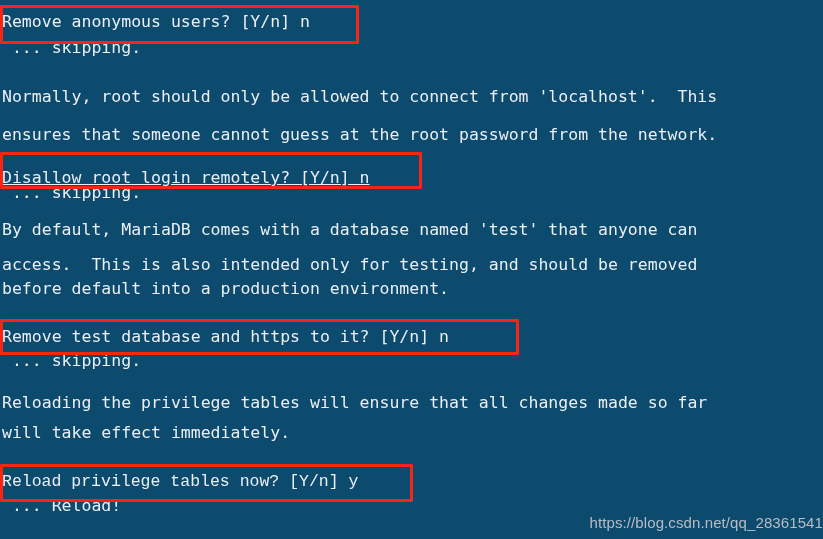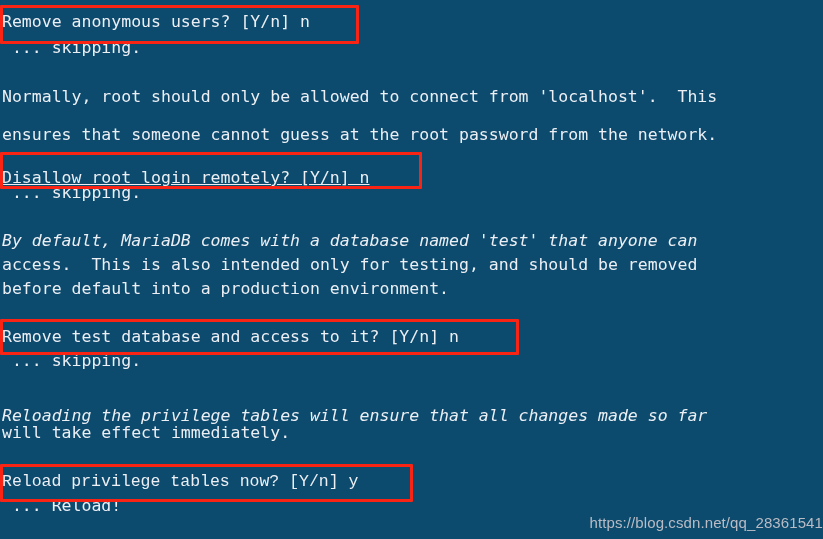--- a/index.html
+++ b/index.html
@@ -57,28 +57,28 @@
   <div id="lines-container">
       <div class="term-line" style="top: 10px;">Remove anonymous users? [Y/n] n</div>
       <div class="term-line" style="top: 36px;"> ... skipping.</div>
       <div class="term-line blank-line" style="top: 60px;"></div>
       <div class="term-line" style="top: 85px;">Normally, root should only be allowed to connect from 'localhost'.  This</div>
       <div class="term-line" style="top: 123px;">ensures that someone cannot guess at the root password from the network.</div>
       <div class="term-line blank-line" style="top: 133px;"></div>
       <div class="term-line" style="top: 166px; text-decoration: underline;">Disallow root login remotely? [Y/n] n</div>
       <div class="term-line" style="top: 181px;"> ... skipping.</div>
       <div class="term-line blank-line" style="top: 205px;"></div>
-      <div class="term-line" style="top: 229px; font-style: italic;">By default, MariaDB comes with a database named 'test' that anyone can</div>
+      <div class="term-line" style="top: 218px;">By default, MariaDB comes with a database named 'test' that anyone can</div>
       <div class="term-line" style="top: 253px;">access.  This is also intended only for testing, and should be removed</div>
       <div class="term-line" style="top: 277px;">before default into a production environment.</div>
       <div class="term-line blank-line" style="top: 301px;"></div>
-      <div class="term-line" style="top: 325px;">Remove test database and access to it? [Y/n] n</div>
+      <div class="term-line" style="top: 325px;">Remove test database and https to it? [Y/n] n</div>
       <div class="term-line" style="top: 349px;"> ... skipping.</div>
       <div class="term-line blank-line" style="top: 373px;"></div>
-      <div class="term-line" style="top: 404px; font-style: italic;">Reloading the privilege tables will ensure that all changes made so far</div>
+      <div class="term-line" style="top: 391px;">Reloading the privilege tables will ensure that all changes made so far</div>
       <div class="term-line" style="top: 421px;">will take effect immediately.</div>
       <div class="term-line blank-line" style="top: 445px;"></div>
       <div class="term-line" style="top: 470px; font-family: Liberation Mono, monospace;">Reload privilege tables now? [Y/n] y</div>
       <div class="term-line" style="top: 494px;"> ... Reload!</div>
     </div>
 
   <div id="highlights-container">
       <div class="hl-box" style="left: 0px; top: 5px; width: 359px; height: 39px; border-color: rgb(250, 36, 20);"></div>
       <div class="hl-box" style="left: 0px; top: 152px; width: 422px; height: 37px; border-color: rgb(250, 36, 20);"></div>
       <div class="hl-box" style="left: 0px; top: 319px; width: 519px; height: 36px; border-color: rgb(250, 36, 20);"></div>

